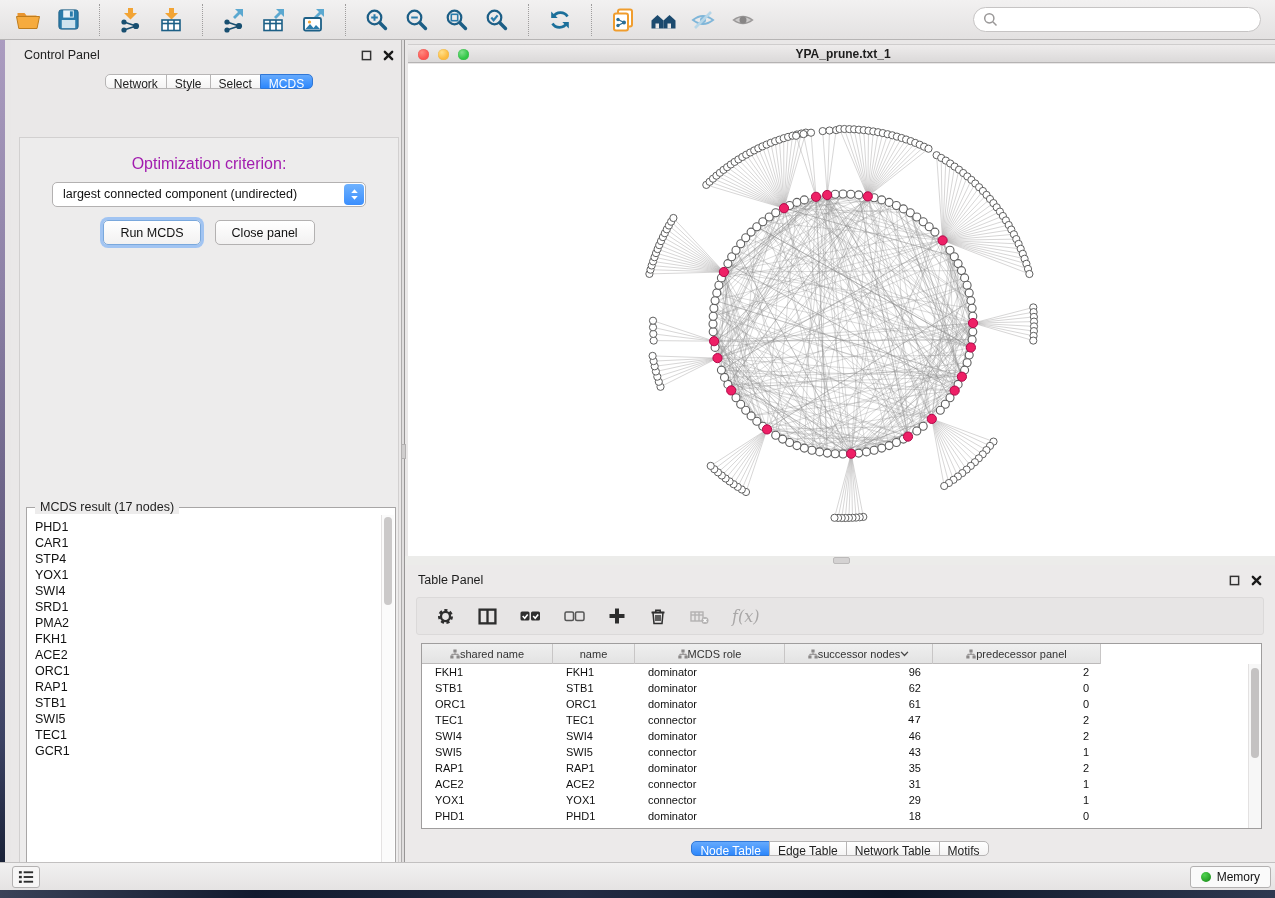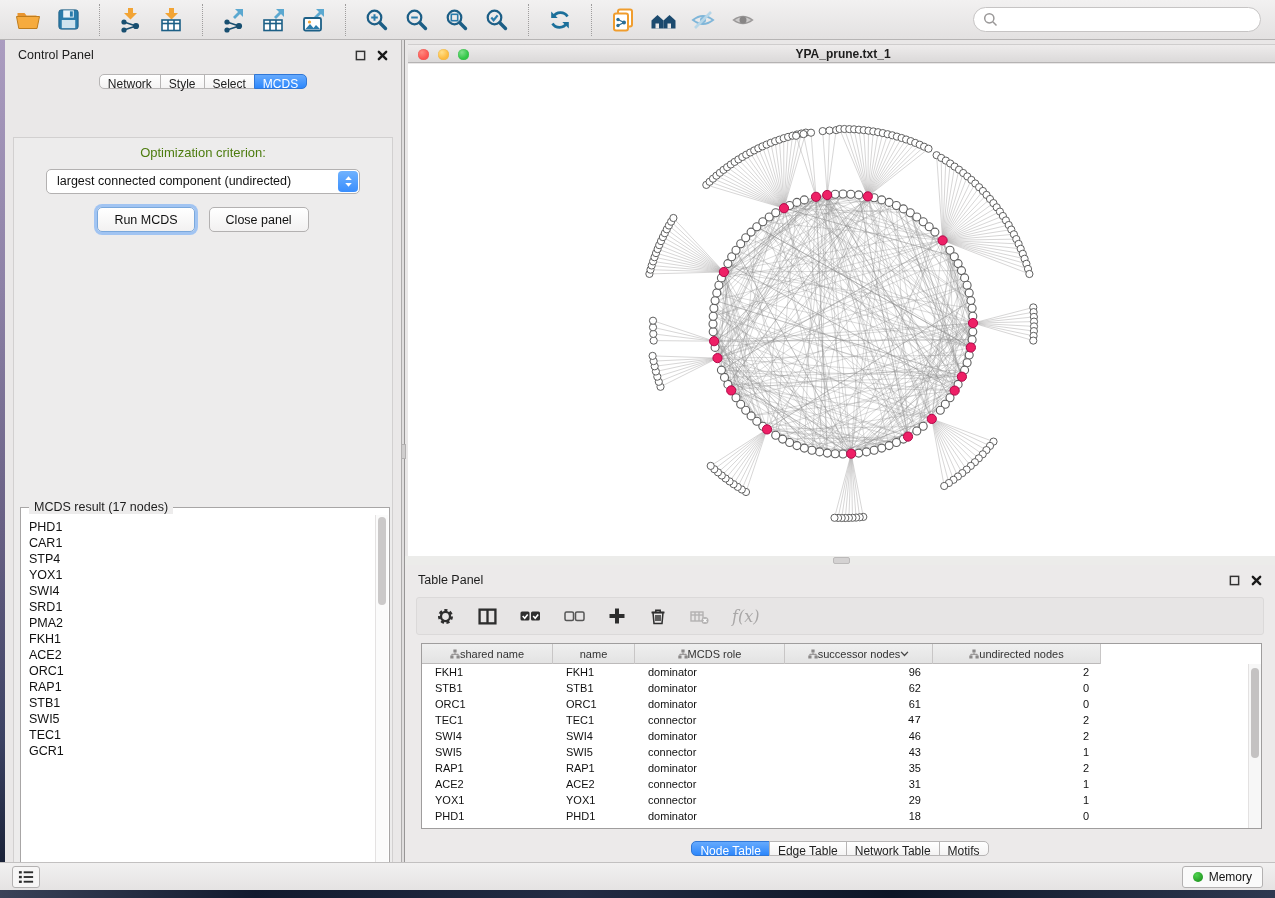--- a/index.html
+++ b/index.html
@@ -17,36 +17,36 @@
     border-radius:13px; display:flex; align-items:center; padding:0 9px; gap:5px; margin-right:4px; }
   .search input { border:none; outline:none; flex:1; font-size:12px; font-family:"Liberation Sans",sans-serif; background:transparent; }
 
   
   .wall-left { position:absolute; left:0; top:40px; width:5px; height:822px;
     background:linear-gradient(180deg,#ab9cc0,#8d81a6 30%,#675f83 60%,#3c4263 85%,#1a2238); }
   .wall-bottom { position:absolute; left:0; top:890px; width:1275px; height:8px;
     background:linear-gradient(90deg,#3a4258,#121a2e 20%,#232c44 45%,#0d1526 70%,#2e3850); }
 
   
-  .control-panel { position:absolute; left:5px; top:40px; width:396px; height:822px; background:#eae8e8; }
+  .control-panel { position:absolute; left:11px; top:40px; width:396px; height:822px; background:#eae8e8; }
   .panel-title-row { height:30px; display:flex; align-items:center; padding:0 13px; font-size:12.5px; color:#1d1d1d; }
   .panel-title-row .winbtns { margin-left:auto; display:flex; align-items:center; gap:11px; }
   .v-split { position:absolute; left:401px; top:40px; width:4px; height:822px; background:#e0dede;
     border-left:1px solid #aeacac; border-right:1px solid #989696; }
   .v-grip { position:absolute; left:-1px; top:404px; width:5px; height:15px; background:#cfcdcd; border:1px solid #b2b0b0; }
 
   .seg-tabs { display:flex; justify-content:center; margin-top:4px; position:relative; z-index:2; }
   .seg { height:15px; line-height:19px; padding:0 8px; font-size:12px; color:#222; background:linear-gradient(#ffffff,#f4f3f3);
     border:1px solid #b7b5b5; margin-left:-1px; }
   .seg:first-child { border-radius:5px 0 0 5px; margin-left:0; }
   .seg:last-child { border-radius:0 5px 5px 0; }
   .seg.selected { background:linear-gradient(#66aafd,#2c87fc); color:#fff; border-color:#3077d6; }
 
   .cp-content { position:absolute; left:8px; top:97px; width:380px; height:742px; background:#edecec; border:1px solid #d2d0d0; }
-  .opt-label { text-align:center; margin-top:7px; font-size:13px; color:#4d7c0f; }
+  .opt-label { text-align:center; margin-top:17px; font-size:16px; color:#a21caf; }
   .combo { position:relative; width:314px; height:25px; margin:9px auto 0; background:#fff; border:1px solid #b3b1b1;
     border-radius:5px; font-size:12.5px; line-height:23px; padding-left:10px; color:#111;
     white-space:nowrap; overflow:hidden; }
   .combo .stepper { position:absolute; right:1px; top:1px; width:20px; height:21px; border-radius:4px;
     background:linear-gradient(#6fb2fe,#3a8efd); display:flex; align-items:center; justify-content:center; }
   .btn-row { display:flex; justify-content:center; gap:14px; margin-top:13px; }
   .pbtn { height:25px; padding:0 16px; font-size:12.5px; font-family:"Liberation Sans",sans-serif; color:#111;
     background:linear-gradient(#ffffff,#f2f1f1); border:1px solid #b3b1b1; border-radius:5px; }
   .pbtn.focused { box-shadow:0 0 0 3px rgba(110,170,246,.6); border-color:#7aa8dc; }
 
@@ -84,21 +84,21 @@
   .td.num { text-align:right; padding-right:12px; }
   .tbl-scroll { position:absolute; right:0; top:20px; bottom:0; width:13px; background:#f7f7f7; border-left:1px solid #e3e1e1; }
   .tbl-thumb { position:absolute; left:2px; top:4px; width:8px; height:90px; border-radius:4px; background:#c4c2c2; }
   .table-tabs { position:absolute; left:0; bottom:6px; width:100%; display:flex; justify-content:center; }
 
   
   .statusbar { position:absolute; left:0; top:862px; width:1275px; height:28px;
     background:linear-gradient(#f1f0f0,#e5e3e3); border-top:1px solid #c2c0c0; display:flex; align-items:center; }
   .stbtn { margin-left:12px; width:28px; height:22px; background:#f7f6f6; border:1px solid #b3b1b1; border-radius:3px;
     display:flex; align-items:center; justify-content:center; }
-  .membtn { position:absolute; right:12px; top:3px; height:22px; background:#fafafa; border:1px solid #b3b1b1;
+  .membtn { position:absolute; right:4px; top:3px; height:22px; background:#fafafa; border:1px solid #b3b1b1;
     border-radius:3px; display:flex; align-items:center; gap:6px; padding:0 10px; font-size:12px; color:#111; }
   .memdot { width:10px; height:10px; border-radius:50%; background:radial-gradient(circle at 35% 30%, #4fd34f,#148514); }
 </style>
 </head>
 <body>
 
 <div class="screen">
 
   <div class="toolbar">
     <button class="tbtn">
@@ -1201,21 +1201,21 @@
           </div>
           <div class="th" style="width: 168px;">
             <svg width="10" height="10" viewBox="0 0 10 10">
               <path d="M5 3.5 v1.8 M1.8 6.5 v-1.2 h6.4 v1.2" stroke="#8a8888" fill="none"></path>
               <g fill="#8a8888">
                 <rect x="3.4" y="0.5" width="3.2" height="3"></rect>
                 <rect x="0.3" y="6.5" width="3.2" height="3"></rect>
                 <rect x="6.5" y="6.5" width="3.2" height="3"></rect>
               </g>
             </svg>
-            <span>undirected nodes</span>
+            <span>predecessor panel</span>
           </div>
           <div class="th filler"></div>
         </div>
       <div id="tbody">
           <div class="tr">
             <div class="td txt" style="width: 131px;">FKH1</div>
             <div class="td txt" style="width: 82px;">FKH1</div>
             <div class="td txt" style="width: 150px;">dominator</div>
             <div class="td num" style="width: 148px;">96</div>
             <div class="td num" style="width: 168px;">2</div>

